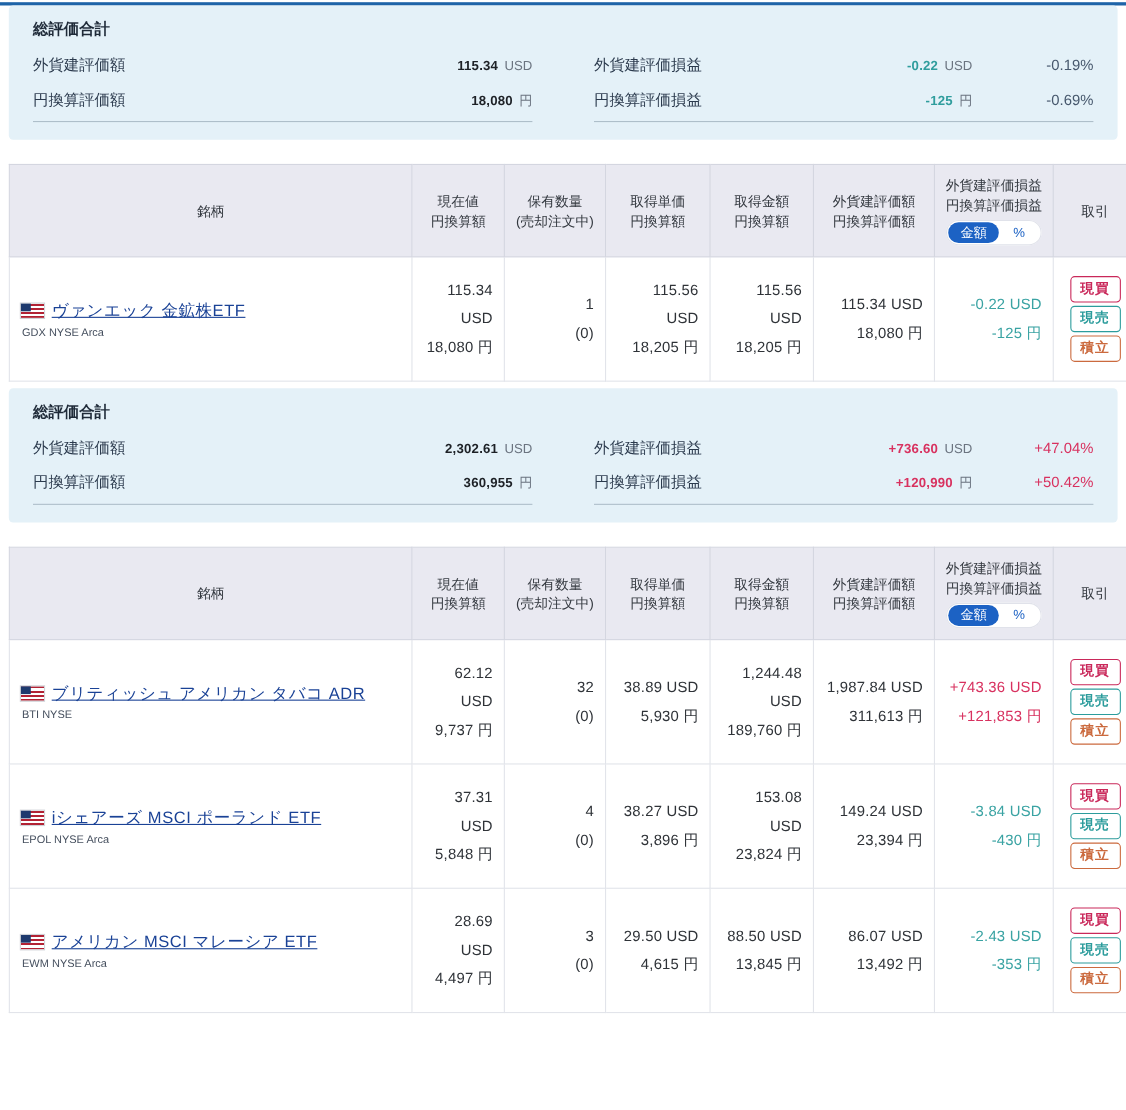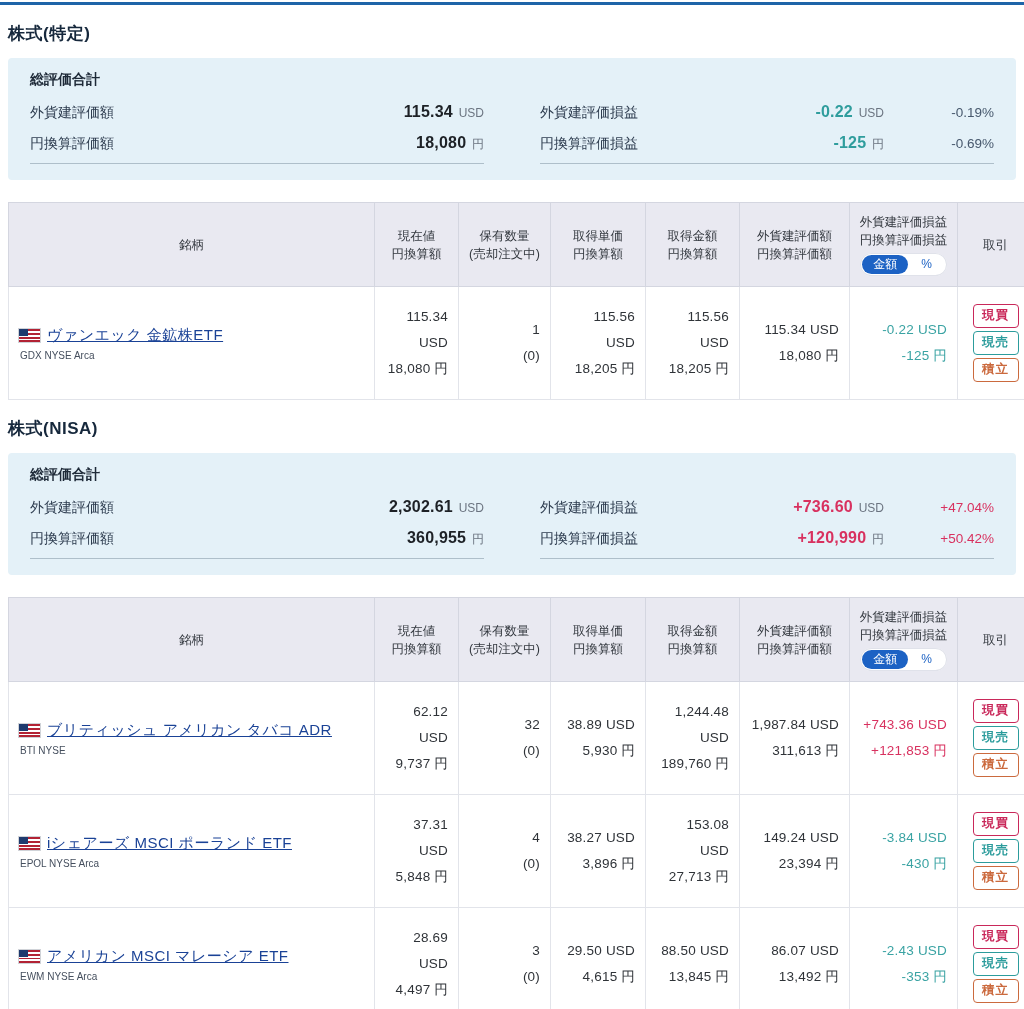--- a/index.html
+++ b/index.html
@@ -22,21 +22,21 @@
   .summary {
     background: #e4f1f8; border-radius: 4px;
     padding: 13px 22px 16px 22px; margin-bottom: 22px;
   }
   .summary-title { font-weight: bold; font-size: 14px; color: #1e2a38; margin-bottom: 8px; }
   .summary-cols { display: flex; gap: 56px; }
   .summary-col { flex: 1; border-bottom: 1px solid #aebfca; padding-bottom: 4px; }
   .srow { display: flex; align-items: baseline; line-height: 30px; }
   .slabel { flex: 1; font-size: 14px; color: #2b3a4d; }
   .sval { text-align: right; white-space: nowrap; }
-  .sval b { font-size: 16px; color: #1d2126; letter-spacing: .2px; }
+  .sval b { font-size: 12px; color: #1d2126; letter-spacing: .2px; }
   .sunit { font-size: 12px; color: #6b7480; margin-left: 2px; }
   .spct { width: 110px; text-align: right; font-size: 13.5px; white-space: nowrap; }
   .sval.loss b { color: #2f9d9d; }
   .sval.profit b { color: #d8315f; }
   .spct.pct-loss { color: #47586d; }
   .spct.pct-profit { color: #d8315f; }
 
   
   table.holdings {
     width: 100%; border-collapse: collapse; table-layout: fixed;
@@ -98,21 +98,20 @@
   .holdings .h-pl { width: 108px; }
   .holdings .h-trade { width: 76px; }
 </style>
 </head>
 <body>
 
 <div class="rule top"></div>
 
 <div class="content">
 
-  <h2 class="section-heading">株式(特定)</h2>
 
   <div class="summary">
     <div class="summary-title">総評価合計</div>
     <div class="summary-cols">
       <div class="summary-col">
         <div class="srow">
           <span class="slabel">外貨建評価額</span>
           <span class="sval"><b>115.34</b> <span class="sunit">USD</span></span>
         </div>
         <div class="srow">
@@ -207,21 +206,20 @@
           </td>
         <td class="c-trade">
           <button class="btn buy">現買</button>
           <button class="btn sell">現売</button>
           <button class="btn reserve">積立</button>
         </td>
       </tr>
     </tbody>
   </table>
 
-  <h2 class="section-heading">株式(NISA)</h2>
 
   <div class="summary">
     <div class="summary-title">総評価合計</div>
     <div class="summary-cols">
       <div class="summary-col">
         <div class="srow">
           <span class="slabel">外貨建評価額</span>
           <span class="sval"><b>2,302.61</b> <span class="sunit">USD</span></span>
         </div>
         <div class="srow">
@@ -337,21 +335,21 @@
         <td class="c-num">
             <div>4</div>
             <div>(0)</div>
           </td>
         <td class="c-num">
             <div>38.27 USD</div>
             <div>3,896 円</div>
           </td>
         <td class="c-num">
             <div>153.08 USD</div>
-            <div>27,713 円</div>
+            <div>23,824 円</div>
           </td>
         <td class="c-num">
             <div>149.24 USD</div>
             <div>23,394 円</div>
           </td>
         <td class="c-num loss">
             <div>-3.84 USD</div>
             <div>-430 円</div>
           </td>
         <td class="c-trade">

